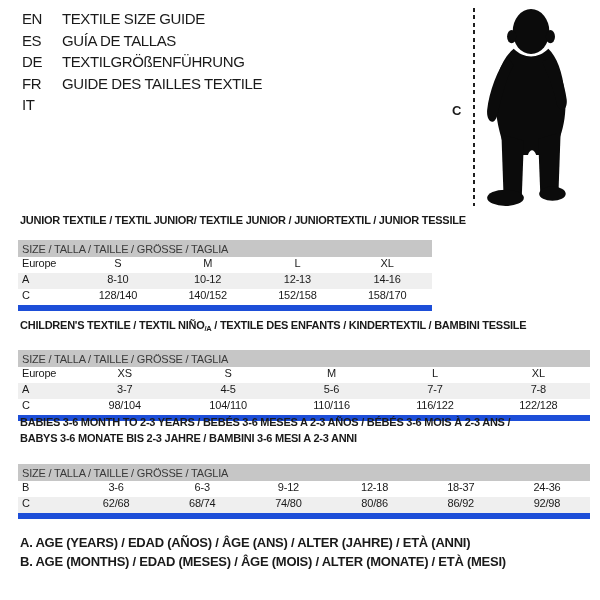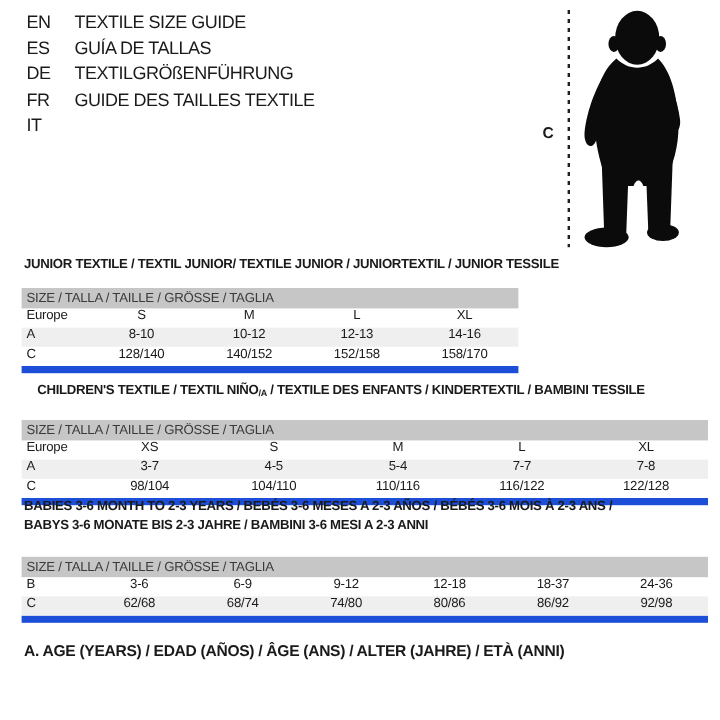--- a/index.html
+++ b/index.html
@@ -97,39 +97,39 @@
   </div>
   <div class="t-row">
     <div class="lbl">C</div>
     <div class="cell">128/140</div>
     <div class="cell">140/152</div>
     <div class="cell">152/158</div>
     <div class="cell">158/170</div>
   </div>
 </div>
 
-<div class="abs sec-title" style="left:31px; top:319px;">
+<div class="abs sec-title" style="left:20px; top:319px;">
   <span>CHILDREN'S TEXTILE / TEXTIL NIÑO</span><span class="sub">/A</span><span> / TEXTILE DES ENFANTS / KINDERTEXTIL / BAMBINI TESSILE</span>
 </div>
 
 <div class="abs sizetable" style="left:18px; top:350px; width:572px;">
   <div class="t-band">SIZE / TALLA / TAILLE / GRÖSSE / TAGLIA</div>
   <div class="t-row">
     <div class="lbl">Europe</div>
     <div class="cell">XS</div>
     <div class="cell">S</div>
     <div class="cell">M</div>
     <div class="cell">L</div>
     <div class="cell">XL</div>
   </div>
   <div class="t-row stripe">
     <div class="lbl">A</div>
     <div class="cell">3-7</div>
     <div class="cell">4-5</div>
-    <div class="cell">5-4</div>
+    <div class="cell">5-6</div>
     <div class="cell">7-7</div>
     <div class="cell">7-8</div>
   </div>
   <div class="t-row">
     <div class="lbl">C</div>
     <div class="cell">98/104</div>
     <div class="cell">104/110</div>
     <div class="cell">110/116</div>
     <div class="cell">116/122</div>
     <div class="cell">122/128</div>
@@ -139,32 +139,33 @@
 <div class="abs" style="left:20px; top:416px;">
   <div class="sec-title">BABIES 3-6 MONTH TO 2-3 YEARS / BEBÉS 3-6 MESES A 2-3 AÑOS / BÉBÉS 3-6 MOIS À 2-3 ANS /</div>
   <div class="sec-title" style="margin-top:4px;">BABYS 3-6 MONATE BIS 2-3 JAHRE / BAMBINI 3-6 MESI A 2-3 ANNI</div>
 </div>
 
 <div class="abs sizetable" style="left:18px; top:464px; width:572px;">
   <div class="t-band">SIZE / TALLA / TAILLE / GRÖSSE / TAGLIA</div>
   <div class="t-row">
     <div class="lbl">B</div>
     <div class="cell">3-6</div>
-    <div class="cell">6-9</div>
+    <div class="cell">6-3</div>
     <div class="cell">9-12</div>
     <div class="cell">12-18</div>
     <div class="cell">18-37</div>
     <div class="cell">24-36</div>
   </div>
   <div class="t-row stripe">
     <div class="lbl">C</div>
     <div class="cell">62/68</div>
     <div class="cell">68/74</div>
     <div class="cell">74/80</div>
     <div class="cell">80/86</div>
     <div class="cell">86/92</div>
     <div class="cell">92/98</div>
   </div>
 </div>
 
 <div class="abs legend">
   <div class="legend-line">A. AGE (YEARS) / EDAD (AÑOS) / ÂGE (ANS) / ALTER (JAHRE) / ETÀ (ANNI)</div>
+  <div class="legend-line">B. AGE (MONTHS) / EDAD (MESES) / ÂGE (MOIS) / ALTER (MONATE) / ETÀ (MESI)</div>
 </div>
 
 </body></html>

